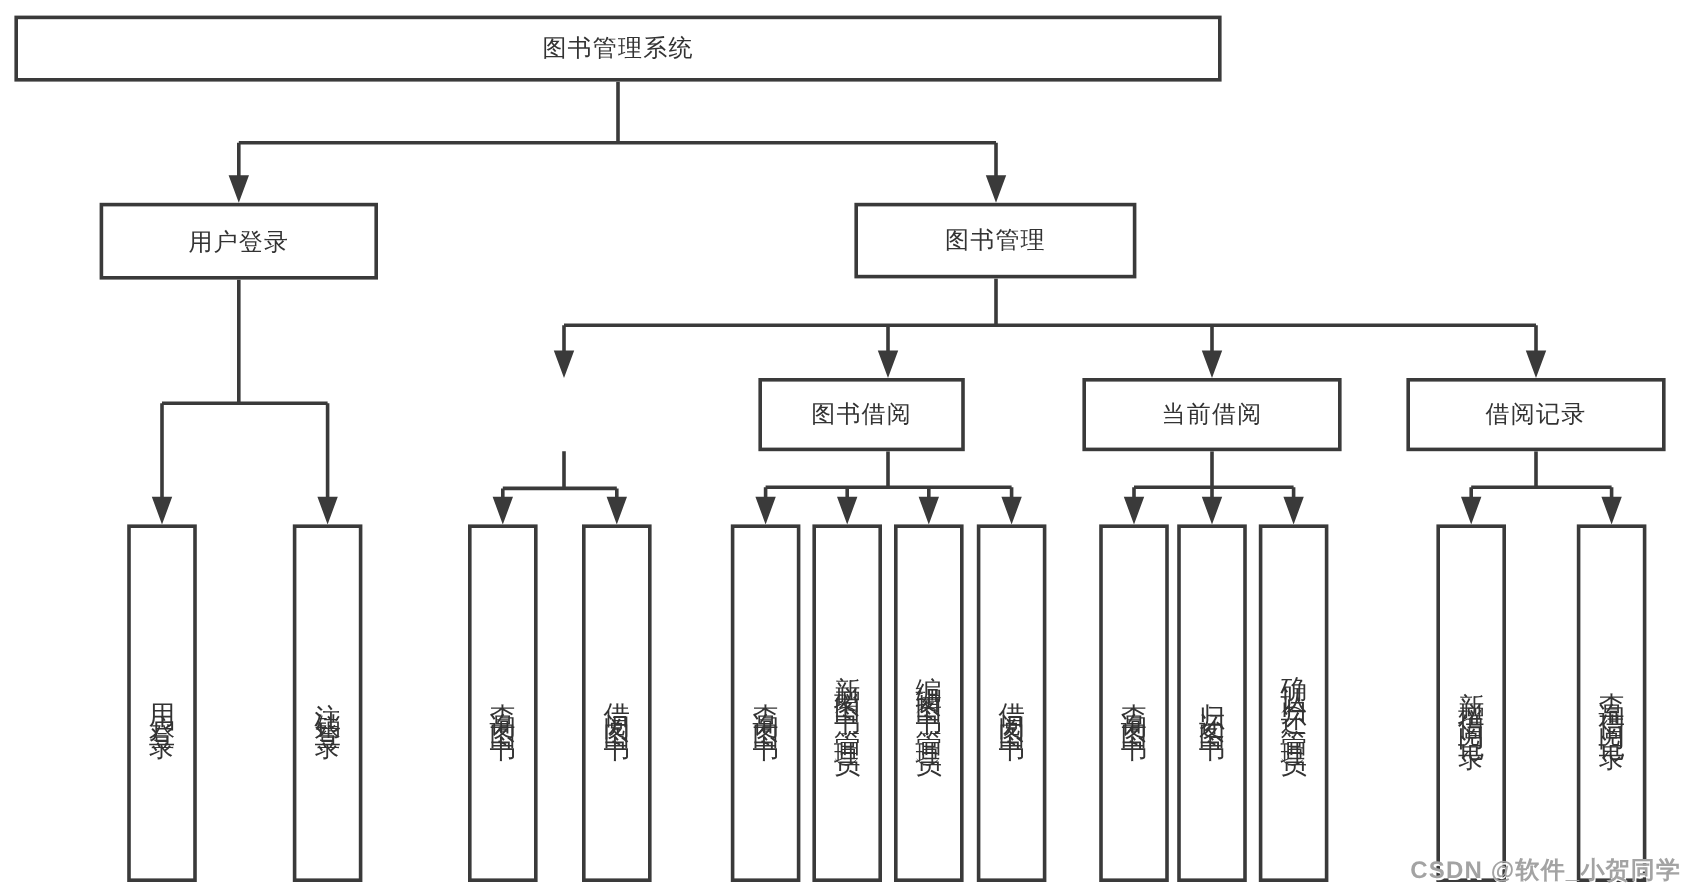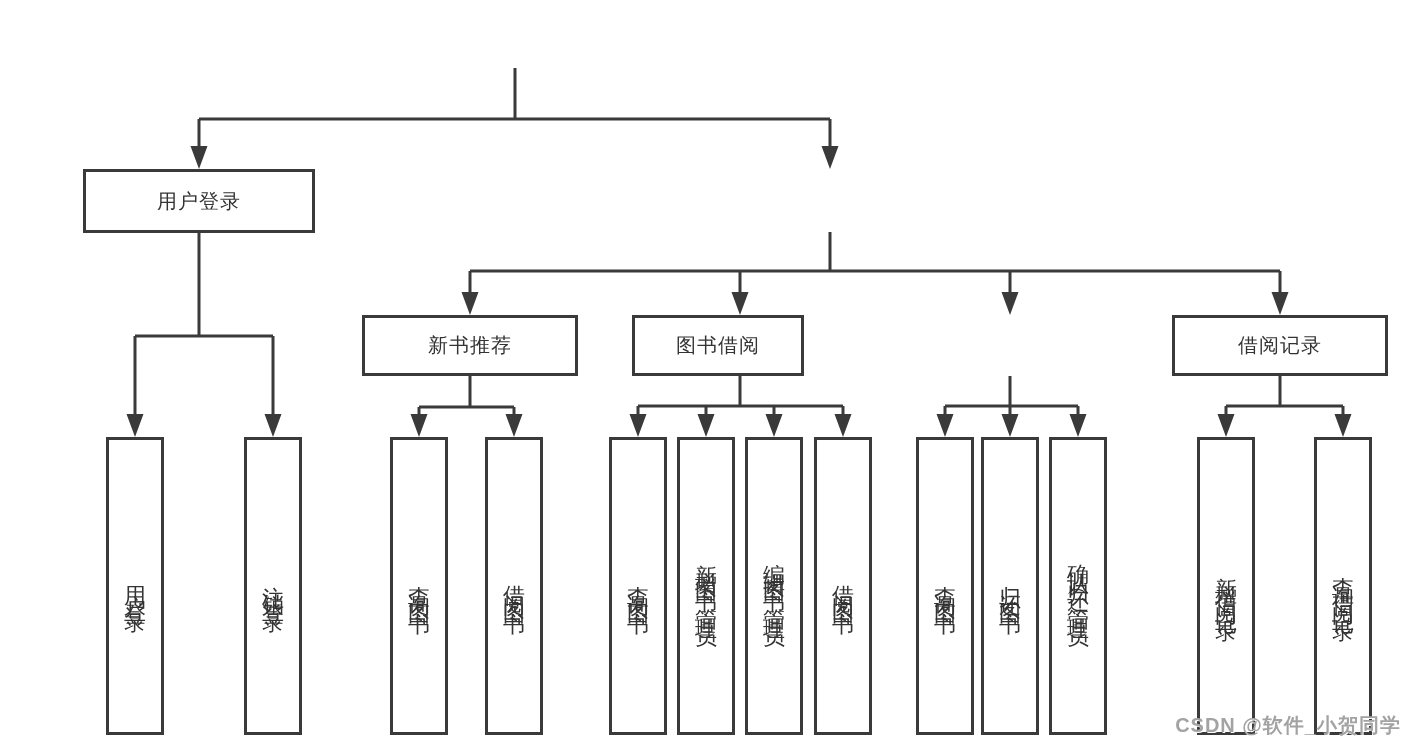--- a/index.html
+++ b/index.html
@@ -87,25 +87,27 @@
       <path d="M190.5,146 H207.5 L199,169 Z M821.5,146 H838.5 L830,169 Z"></path>
       <path d="M461.5,292 H478.5 L470,315 Z M731.5,292 H748.5 L740,315 Z M1001.5,292 H1018.5 L1010,315 Z M1271.5,292 H1288.5 L1280,315 Z"></path>
       <path d="M126.5,414 H143.5 L135,437 Z M264.5,414 H281.5 L273,437 Z"></path>
       <path d="M410.5,414 H427.5 L419,437 Z M505.5,414 H522.5 L514,437 Z"></path>
       <path d="M629.5,414 H646.5 L638,437 Z M697.5,414 H714.5 L706,437 Z M765.5,414 H782.5 L774,437 Z M834.5,414 H851.5 L843,437 Z"></path>
       <path d="M936.5,414 H953.5 L945,437 Z M1001.5,414 H1018.5 L1010,437 Z M1069.5,414 H1086.5 L1078,437 Z"></path>
       <path d="M1217.5,414 H1234.5 L1226,437 Z M1334.5,414 H1351.5 L1343,437 Z"></path>
     </g>
   </svg>
 
+  <div class="node" style="left:12px; top:13px; width:1006px; height:55px;">图书管理系统</div>
 
   <div class="node" style="left:83px; top:169px; width:232px; height:64px;">用户登录</div>
+  <div class="node" style="left:712px; top:169px; width:235px; height:63px;">图书管理</div>
 
-  <div class="node" style="left:362px; top:315px; width:216px; height:61px;">新书推荐</div>
   <div class="node" style="left:632px; top:315px; width:172px; height:61px;">图书借阅</div>
+  <div class="node" style="left:902px; top:315px; width:216px; height:61px;">当前借阅</div>
   <div class="node" style="left:1172px; top:315px; width:216px; height:61px;">借阅记录</div>
 
   <div class="leaf" style="left:106px;">用户登录</div>
   <div class="leaf" style="left:244px;">注销登录</div>
 
   <div class="leaf" style="left:390px;">查询图书</div>
   <div class="leaf" style="left:485px;">借阅图书</div>
 
   <div class="leaf" style="left:609px;">查询图书</div>
   <div class="leaf" style="left:677px;">新增图书（管理员）</div>

